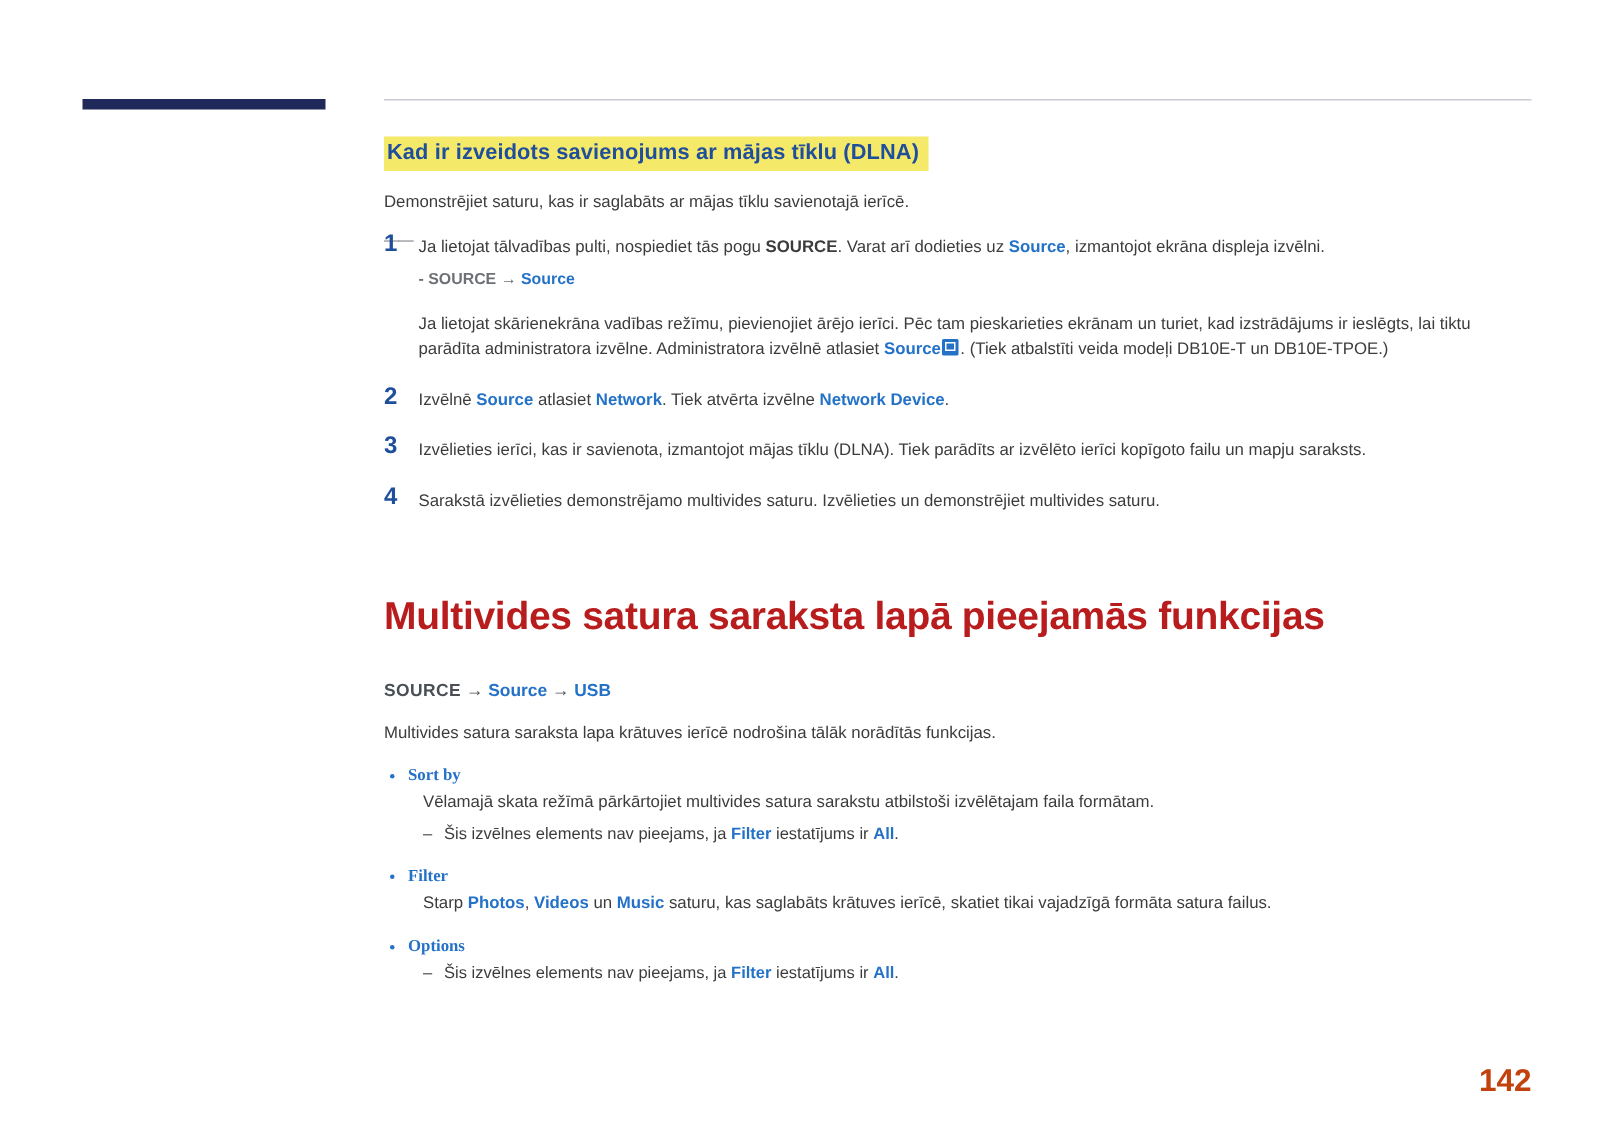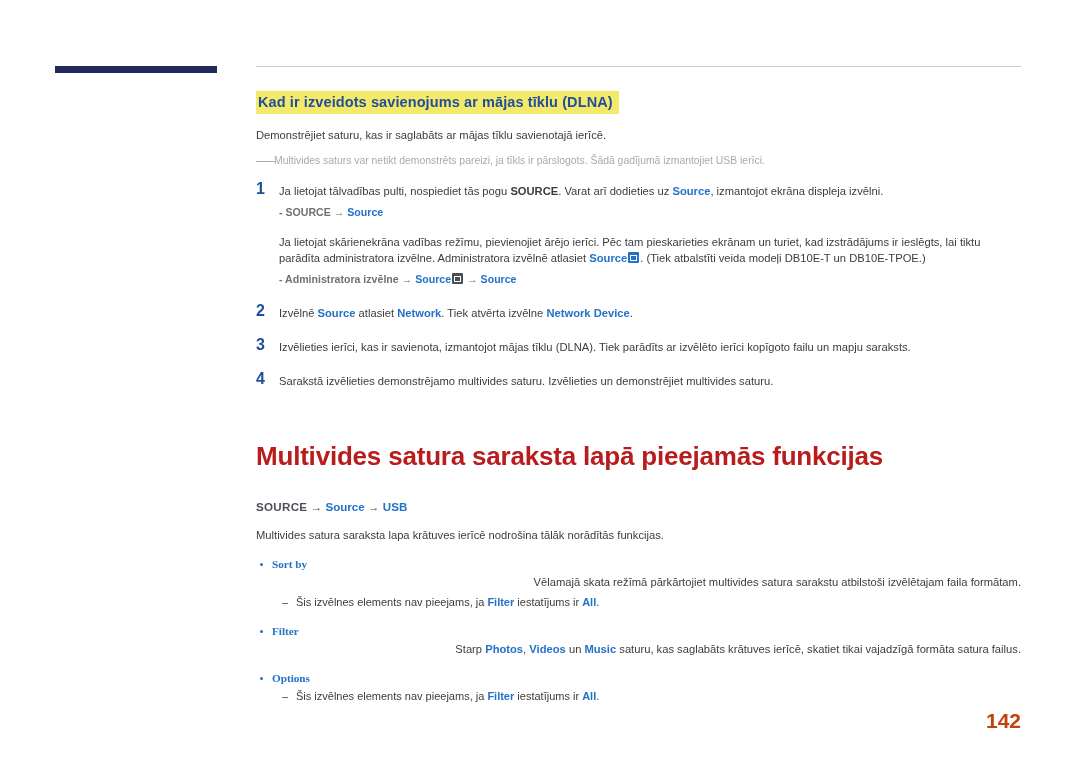--- a/index.html
+++ b/index.html
@@ -172,21 +172,20 @@
     height: 3px;
     background: #2472c8;
     border-radius: 50%;
   }
   .bullet-body {
     font-size: 11.2px;
     line-height: 1.5;
     color: #3c3c3c;
     padding-left: 26px;
     margin-bottom: 4px;
-    text-align: right;
   }
   .sub-note {
     font-size: 11px;
     line-height: 1.5;
     color: #3c3c3c;
     padding-left: 40px;
     position: relative;
     margin-bottom: 3px;
   }
   .sub-note .ndash {
@@ -218,38 +217,34 @@
     <div class="section-heading">Kad ir izveidots savienojums ar mājas tīklu (DLNA)</div>
 
     <p class="para">Demonstrējiet saturu, kas ir saglabāts ar mājas tīklu savienotajā ierīcē.</p>
 
     <div class="note">
       <span class="dash">――</span>
     </div>
 
     <div class="note">
       <span class="dash">――</span>
-      <span>Multivides saturs var netikt demonstrēts pareizi, ja tīkls ir pārslogots. Šādā gadījumā izmantojiet USB ierīci.</span>
     </div>
 
     <div class="steps">
 
       <div class="step">
         <div class="step-num">1</div>
         <div class="step-body">
           <span>Ja lietojat tālvadības pulti, nospiediet tās pogu </span><span class="b">SOURCE</span><span>. Varat arī dodieties uz </span><span class="blue">Source</span><span>, izmantojot ekrāna displeja izvēlni.</span>
           <div class="subline">
             <span class="grey">- </span><span class="grey">SOURCE</span><span class="arrow"> → </span><span>Source</span>
           </div>
           <div class="step-body gap-para">
             <span>Ja lietojat skārienekrāna vadības režīmu, pievienojiet ārējo ierīci. Pēc tam pieskarieties ekrānam un turiet, kad izstrādājums ir ieslēgts, lai tiktu parādīta administratora izvēlne. Administratora izvēlnē atlasiet </span><span class="blue">Source</span><span class="chip"></span><span>. (Tiek atbalstīti veida modeļi DB10E-T un DB10E-TPOE.)</span>
           </div>
-          <div class="subline">
-            <span class="grey">- Administratora izvēlne → </span><span>Source</span><span class="chip-dark"></span><span class="arrow"> → </span><span>Source</span>
-          </div>
         </div>
       </div>
 
       <div class="step">
         <div class="step-num">2</div>
         <div class="step-body">
           <span>Izvēlnē </span><span class="blue">Source</span><span> atlasiet </span><span class="blue">Network</span><span>. Tiek atvērta izvēlne </span><span class="blue">Network Device</span><span>.</span>
         </div>
       </div>
 

